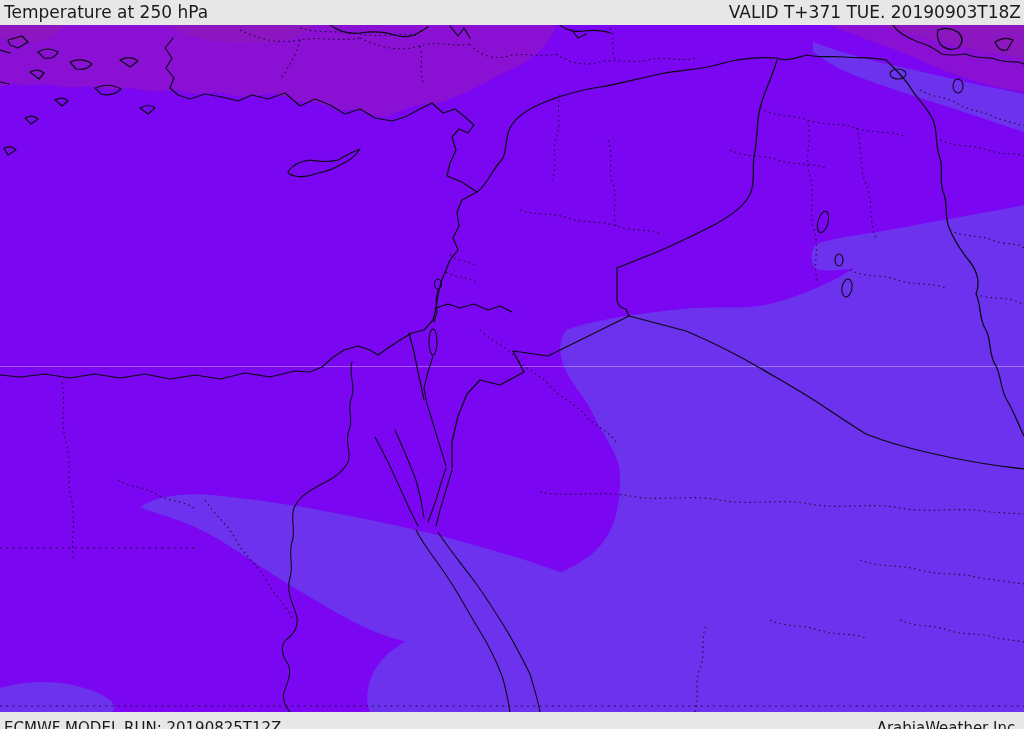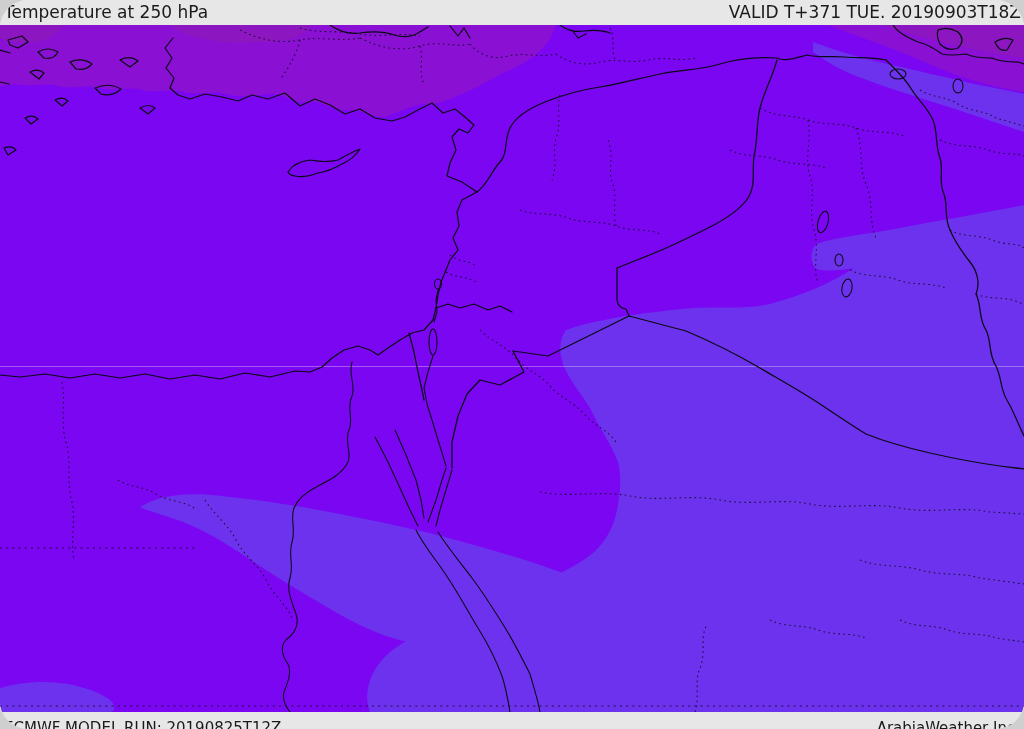--- a/index.html
+++ b/index.html
@@ -1,20 +1,19 @@
 <!DOCTYPE html>
 <html style="--violet_main: #7B06F2; --purple_warm: #8A10D4; --purple_warmest: #8C16C0; --blue_cool: #6D32EE; --line_dark: #0A0A14; --graticule: rgba(255,255,255,0.32); --bar_bg: #E7E7E7; --bar_text: #1A1A1A;"><head>
 <meta charset="utf-8">
 <style>
   html,body{margin:0;padding:0;background:#cfcfcf;}
   .screen{
     position:relative;width:1024px;height:729px;overflow:hidden;
     background:var(--bar_bg,#e7e7e7);
     font-family:"DejaVu Sans","Liberation Sans",sans-serif;
-    border-radius:28px;
   }
   .bar{
     position:absolute;left:0;width:1024px;display:flex;
     justify-content:space-between;align-items:center;
     background:var(--bar_bg,#e7e7e7);color:var(--bar_text,#1a1a1a);
     box-sizing:border-box;
   }
   .bar.top{top:0;height:25px;font-size:17px;line-height:25px;padding:0 3px 0 4px;}
   .bar.bottom{top:712px;height:32px;font-size:15px;line-height:17px;padding:0 4px;}
   .bar span{white-space:nowrap;}

